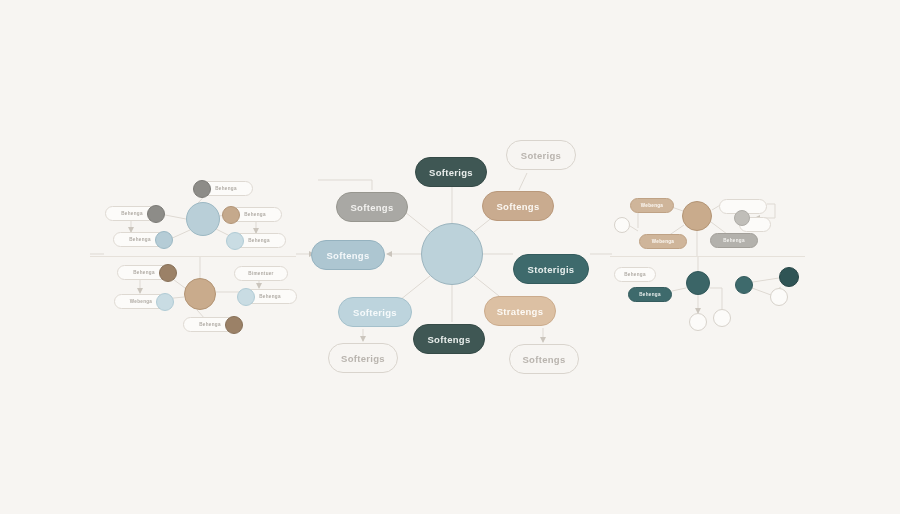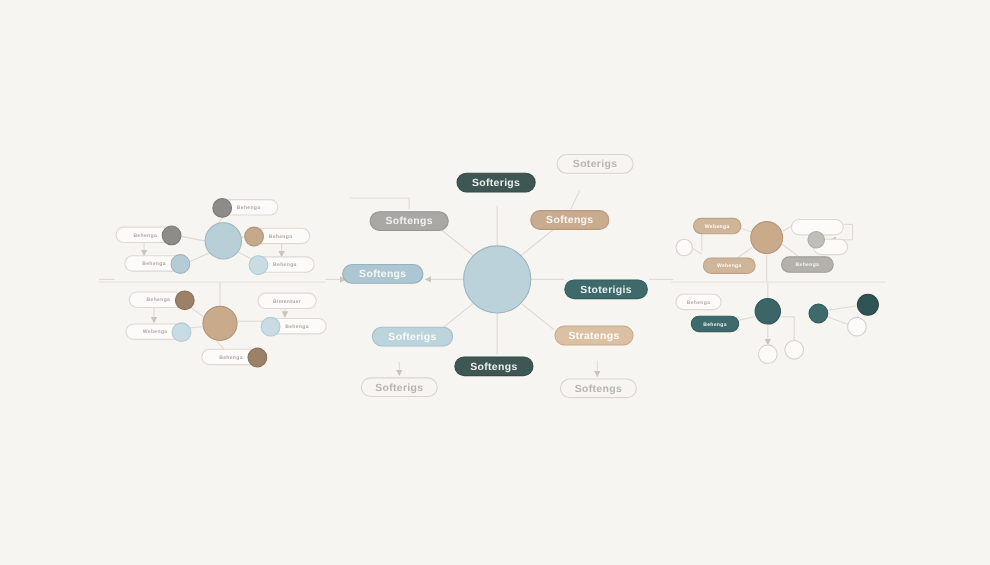--- a/index.html
+++ b/index.html
@@ -26,21 +26,21 @@
     text-align:center;
     filter:blur(.45px);
   }
   .circ{
     position:absolute;
     box-sizing:border-box;
     border-radius:50%;
   }
 
   
-  .c-pill{height:18px;font-size:9.5px;font-weight:600;}
+  .c-pill{height:30px;font-size:9.5px;font-weight:600;}
   .c-hub{width:62px;height:62px;background:#bcd2da;border:1px solid #9bb4be;}
 
   
   .p-dark   {background:#3f5754;color:#e9eeec;border:1px solid #354a47;}
   .p-gray   {background:#a9a8a4;color:#f2f1ef;border:1px solid #97968f;}
   .p-tan    {background:#c9ab8f;color:#fbf7f2;border:1px solid #b9987a;}
   .p-tanl   {background:#dcc0a3;color:#fdfaf6;border:1px solid #cbab8c;}
   .p-teal   {background:#3e6a6c;color:#e7efee;border:1px solid #345b5d;}
   .p-blue   {background:#adc6d1;color:#f4f8fa;border:1px solid #95b2bf;}
   .p-bluel  {background:#bdd4dd;color:#f6fafb;border:1px solid #a4c0cb;}
@@ -160,21 +160,21 @@
       </div>
       <div class="pill c-pill p-blue" style="left: 311px; top: 240px; width: 74px;">
         <span>Softengs</span>
       </div>
       <div class="pill c-pill p-teal" style="left: 513px; top: 254px; width: 76px;">
         <span>Stoterigis</span>
       </div>
       <div class="pill c-pill p-bluel" style="left: 338px; top: 297px; width: 74px;">
         <span>Softerigs</span>
       </div>
-      <div class="pill c-pill p-tanl" style="left: 504px; top: 296px; width: 72px;">
+      <div class="pill c-pill p-tanl" style="left: 484px; top: 296px; width: 72px;">
         <span>Stratengs</span>
       </div>
       <div class="pill c-pill p-dark" style="left: 413px; top: 324px; width: 72px;">
         <span>Softengs</span>
       </div>
       <div class="pill c-pill p-ghost" style="left: 506px; top: 140px; width: 70px;">
         <span>Soterigs</span>
       </div>
       <div class="pill c-pill p-ghost" style="left: 328px; top: 343px; width: 70px;">
         <span>Softerigs</span>

